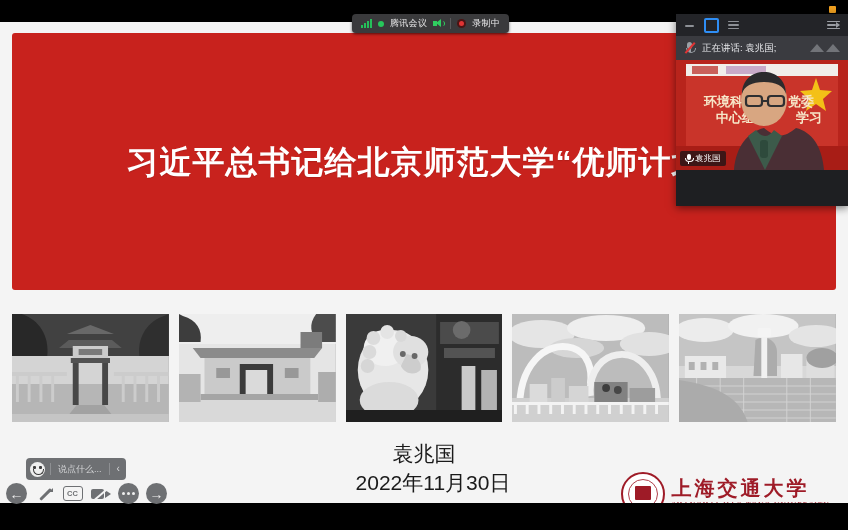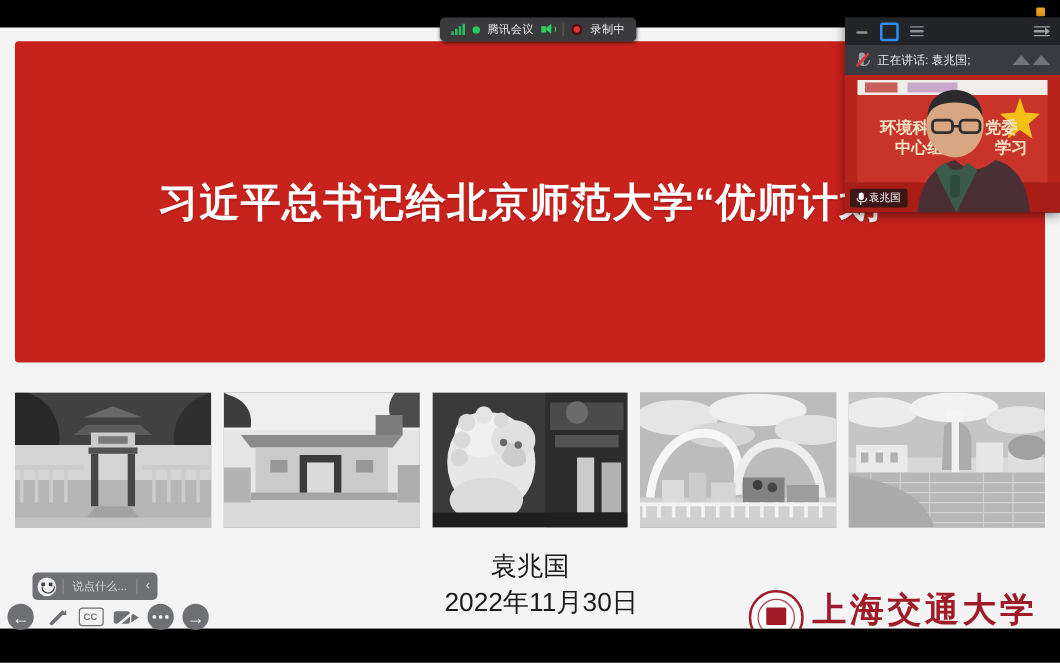--- a/index.html
+++ b/index.html
@@ -61,25 +61,25 @@
   .slide-foot{position:absolute;left:0;top:418px;width:848px;text-align:center;}
   .pres-name{font-size:21px;color:#1a1a1a;line-height:1.35;}
   .pres-date{font-size:21px;color:#1a1a1a;line-height:1.45;padding-left:18px;}
 
   
   .sjtu{position:absolute;right:18px;top:450px;display:flex;align-items:center;gap:7px;}
   .sjtu-seal{width:40px;height:40px;border-radius:50%;border:2px solid #9e1b27;position:relative;background:#fff;}
   .sjtu-seal:after{content:"";position:absolute;left:5px;top:5px;right:5px;bottom:5px;border-radius:50%;border:1px solid #b0414c;}
   .sjtu-seal:before{content:"";position:absolute;left:12px;top:12px;right:12px;bottom:14px;background:#9e1b27;border-radius:1px;}
   .sjtu-names{display:flex;flex-direction:column;}
-  .sjtu-cn{color:#9e1b27;font-size:27px;font-weight:bold;letter-spacing:3px;font-family:"Liberation Serif","DejaVu Serif",serif;line-height:1.05;}
+  .sjtu-cn{color:#9e1b27;font-size:20px;font-weight:bold;letter-spacing:3px;font-family:"Liberation Serif","DejaVu Serif",serif;line-height:1.05;}
   .sjtu-en{color:#9e1b27;font-size:7.5px;letter-spacing:1.1px;font-family:"Liberation Serif","DejaVu Serif",serif;margin-top:2px;}
 
   
-  .vpanel{position:absolute;right:0;top:14px;width:172px;height:156px;background:#1e1f22;z-index:50;
+  .vpanel{position:absolute;right:0;top:14px;width:172px;height:192px;background:#1e1f22;z-index:50;
     box-shadow:0 2px 8px rgba(0,0,0,.5);}
   .vp-titlebar{height:22px;display:flex;align-items:center;padding:0 8px;gap:9px;background:#232428;}
   .ic{display:flex;align-items:center;justify-content:center;cursor:default;}
   .ic-min{width:11px;height:11px;position:relative;}
   .ic-min:after{content:"";position:absolute;left:1px;top:5px;width:9px;height:2px;background:#8d9096;border-radius:1px;}
   .ic-sq{width:11px;height:11px;border:2px solid #2f8ef5;border-radius:2px;}
   .ic-list{width:11px;height:11px;position:relative;}
   .ic-list i{position:absolute;left:0;width:11px;height:1.6px;background:#8d9096;border-radius:1px;}
   .ic-list i:nth-child(1){top:1px;}
   .ic-list i:nth-child(2){top:4.5px;}

